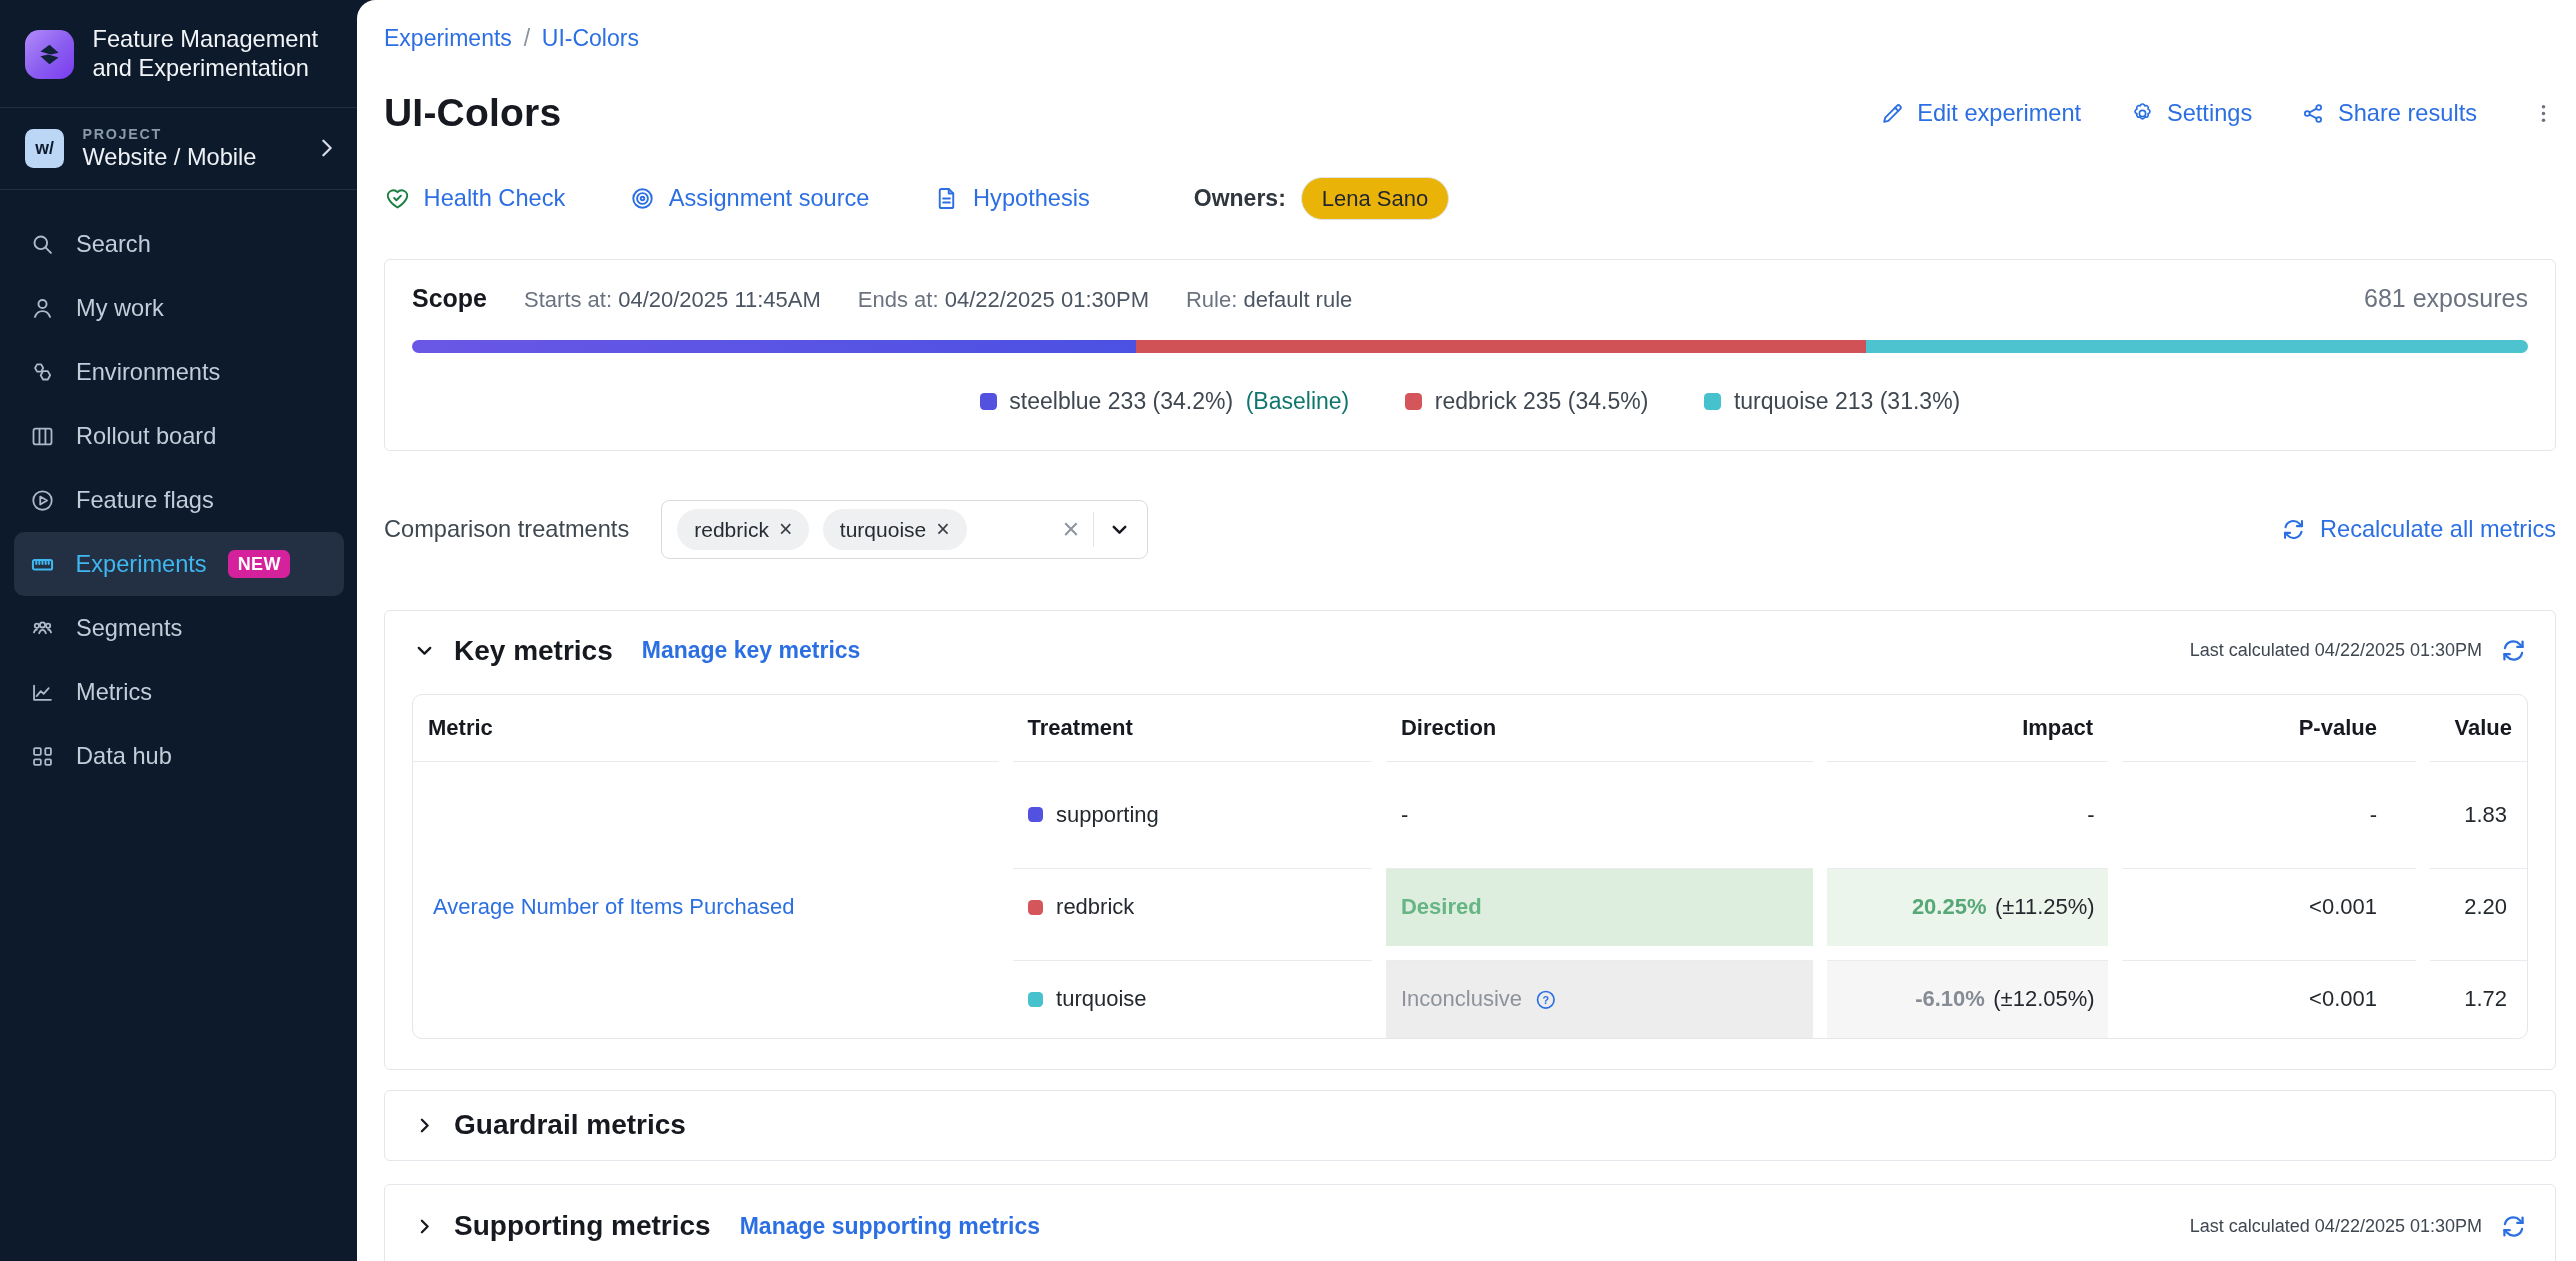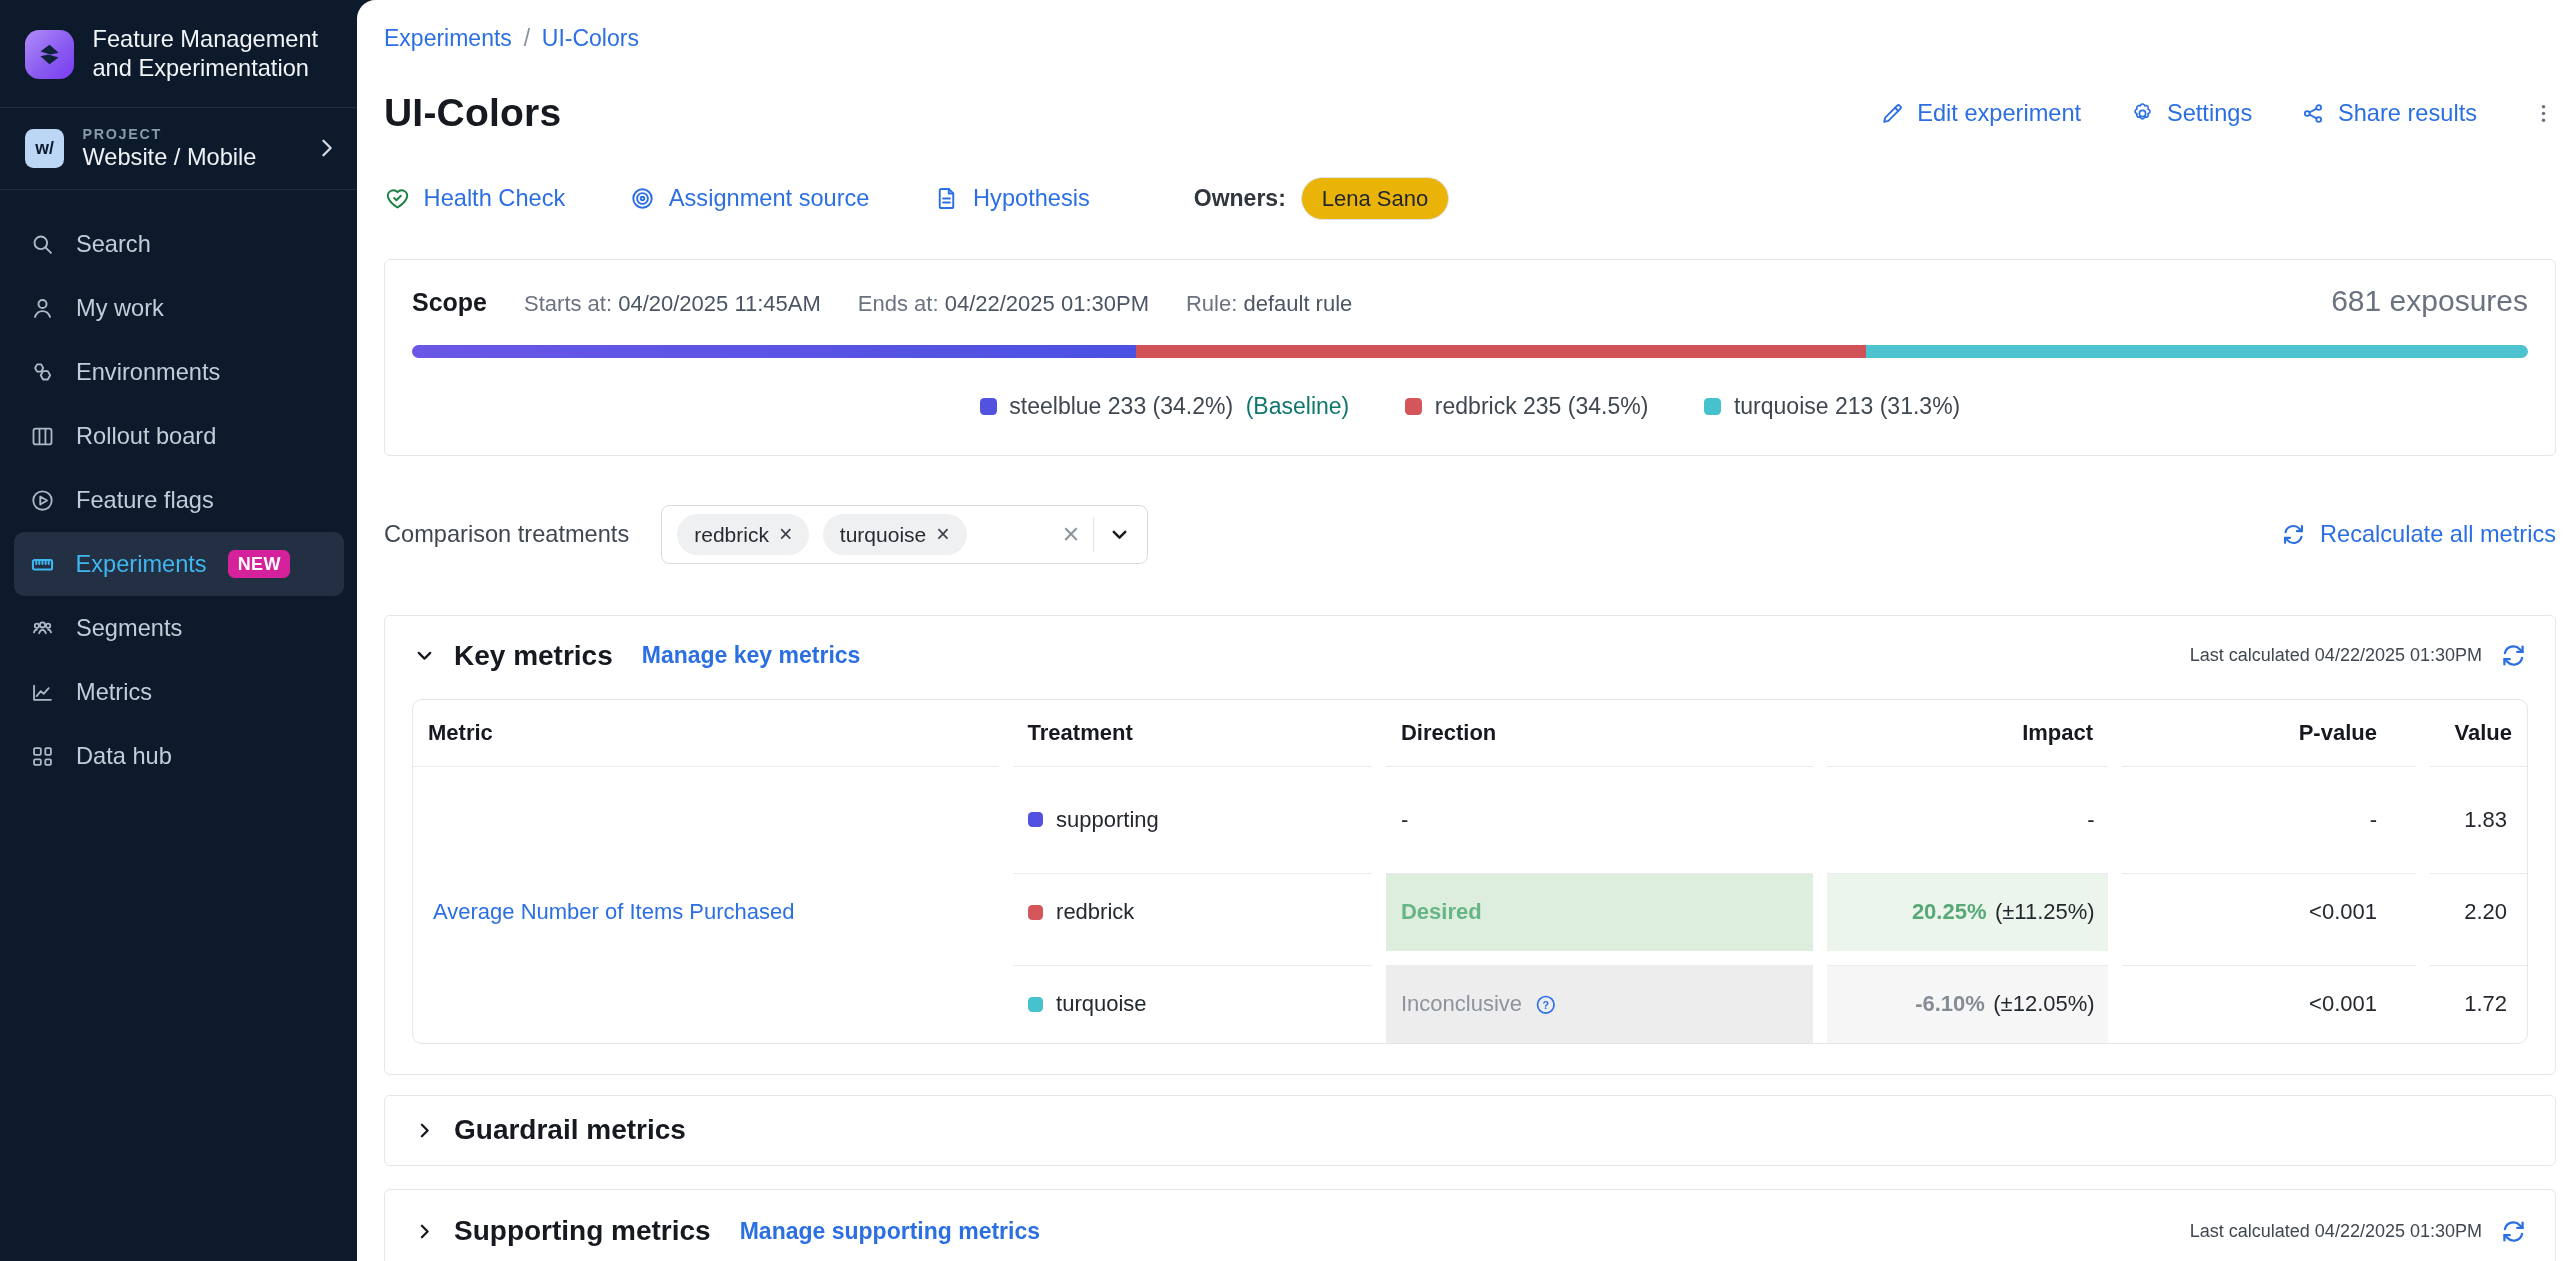--- a/index.html
+++ b/index.html
@@ -42,21 +42,21 @@
   .owners-label { color:#30363d; font-size:23px; font-weight:700; }
   .owner-chip { background:#eab308; border:0.8px solid #e0e3e7; border-radius:842px; padding:7.6px 20px; font-size:22px; color:#1f2430; }
 
   .card { border:0.8px solid #e3e6ea; border-radius:6px; }
 
   .scope-card { margin-top:39px; padding:23.6px 27px 35px 27px; }
   .scope-head { display:flex; align-items:baseline; }
   .scope-title { font-size:25px; font-weight:700; color:#16191f; margin-right:37px; }
   .scope-meta { font-size:22px; color:#4b5563; margin-right:37px; }
   .scope-meta .mlabel { color:#6b7280; }
-  .exposures { margin-left:auto; color:#6b7280; font-size:30px; }
+  .exposures { margin-left:auto; color:#6b7280; font-size:25px; }
   .dist-bar { display:flex; height:13.5px; margin-top:27px; }
   .seg { height:100%; }
   .seg:first-child { border-radius:6.7px 0 0 6.7px; }
   .seg:last-child { border-radius:0 6.7px 6.7px 0; }
   .legend { display:flex; justify-content:center; gap:56px; margin-top:35px; }
   .legend-item { display:flex; align-items:center; gap:12.6px; font-size:23px; color:#3f4750; }
   .swatch { width:17px; height:17px; border-radius:4.2px; flex:0 0 auto; }
   .baseline { font-weight:400; color:#0f766e; }
 
   .filter-row { display:flex; align-items:center; margin-top:49px; }

